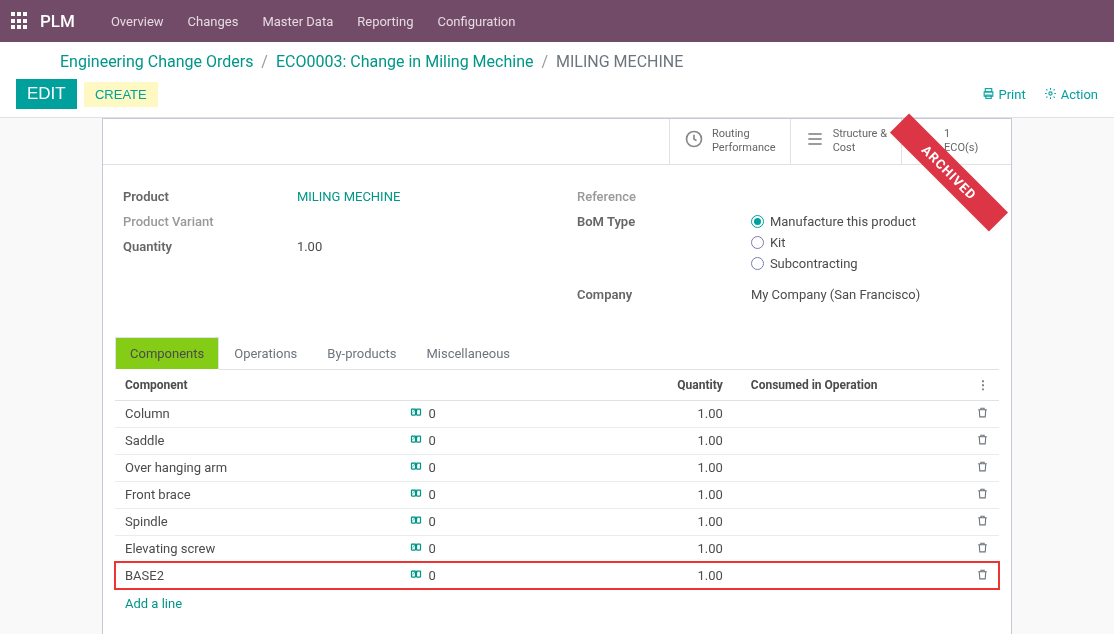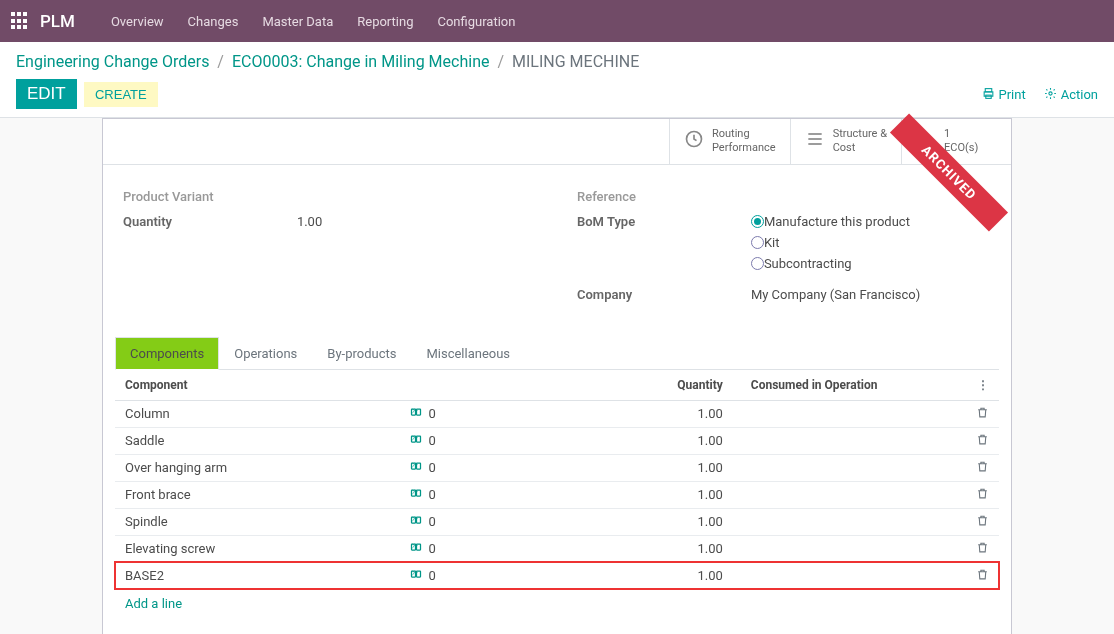--- a/index.html
+++ b/index.html
@@ -7,21 +7,21 @@
 
 
 .topbar { background: #714B67; color: #fff; height: 42px; display: flex; align-items: center; padding: 0 8px; }
 .apps-icon { width: 24px; height: 24px; display: flex; flex-wrap: wrap; gap: 2px; padding: 3px; margin-right: 8px; cursor: pointer; }
 .apps-icon span { width: 4px; height: 4px; background: #fff; }
 .brand { font-size: 17px; font-weight: 500; margin-right: 24px; }
 .nav-item { color: #e6dae2; font-size: 13px; padding: 0 12px; cursor: pointer; }
 
 
 .control { background: #fff; border-bottom: 1px solid #dee2e6; padding: 10px 16px 8px; }
-.breadcrumb { font-size: 16px; color: #009688; margin-bottom: 8px; }
+.breadcrumb { font-size: 16px; color: #009688; margin-bottom: 8px; margin-left: 44px; }
 .breadcrumb .sep { color: #9b9b9b; margin: 0 4px; }
 .breadcrumb .current { color: #6c757d; }
 .breadcrumb a { color: #009688; text-decoration: none; cursor: pointer; }
 .control-row { display: flex; justify-content: space-between; align-items: center; }
 .btn-edit { background: #00a09d; color: #fff; border: 1px solid #00a09d; padding: 4px 10px; font-size: 17px; cursor: pointer; margin-right: 4px; }
 .btn-create { background: #fef9c3; color: #00a09d; border: 1px solid transparent; padding: 4px 10px; font-size: 13px; cursor: pointer; font-weight: 500; }
 .right-actions { display: flex; gap: 18px; }
 .action-link { color: #00a09d; font-size: 13px; cursor: pointer; display: flex; align-items: flex-start; gap: 4px; }
 
 
@@ -35,21 +35,21 @@
 
 .ribbon { position: absolute; top: 40px; right: -8px; width: 140px; transform: rotate(45deg); background: #dc3545; color: #fff; text-align: center; font-size: 13px; font-weight: bold; padding: 6px 0; letter-spacing: 1px; pointer-events: none; }
 
 .form-body { padding: 24px 20px 0; display: flex; gap: 40px; }
 .col { flex: 1; }
 .field-row { display: flex; margin-bottom: 10px; }
 .field-label { width: 42%; font-size: 13px; color: #666; font-weight: 600; }
 .field-label.muted { font-weight: 500; color: #999; }
 .field-value { flex: 1; font-size: 13px; }
 .field-value a { color: #009688; text-decoration: none; }
-.radio-row { display: flex; align-items: center; margin-bottom: 6px; font-size: 13px; }
+.radio-row { display: flex; align-items: center; gap: 6px; margin-bottom: 6px; font-size: 13px; }
 .radio { width: 13px; height: 13px; border: 1px solid #7c7bad; border-radius: 50%; display: inline-flex; align-items: center; justify-content: center; }
 .radio.checked::after { content: ""; width: 7px; height: 7px; background: #00a09d; border-radius: 50%; }
 .radio.checked { border-color: #00a09d; }
 
 .tabs { display: flex; border-bottom: 1px solid #dee2e6; margin: 24px 12px 0; }
 .tab { padding: 8px 14px; font-size: 13px; color: #6c757d; cursor: pointer; border: 1px solid transparent; position: relative; top: 1px; }
 .tab.active { border: 1px solid #dee2e6; border-bottom: 1px solid #fff; color: #4c4c4c; background: #84cc16; }
 
 table { width: 100%; border-collapse: collapse; }
 th { text-align: left; font-size: 12px; font-weight: 700; padding: 8px 10px; border-bottom: 1px solid #dee2e6; color:#4c4c4c; }
@@ -152,20 +152,24 @@
         </span>
         <div class="stat-label"><span>1</span><br><span>ECO(s)</span></div>
       </div>
     </div>
 
     <div class="ribbon">ARCHIVED</div>
 
     <div class="form-body">
       <div class="col">
         <div class="field-row">
+          <div class="field-label">Product</div>
+          <div class="field-value"><a>MILING MECHINE</a></div>
+        </div>
+        <div class="field-row">
           <div class="field-label muted">Product Variant</div>
           <div class="field-value"></div>
         </div>
         <div class="field-row">
           <div class="field-label">Quantity</div>
           <div class="field-value">1.00</div>
         </div>
       </div>
       <div class="col">
         <div class="field-row">

